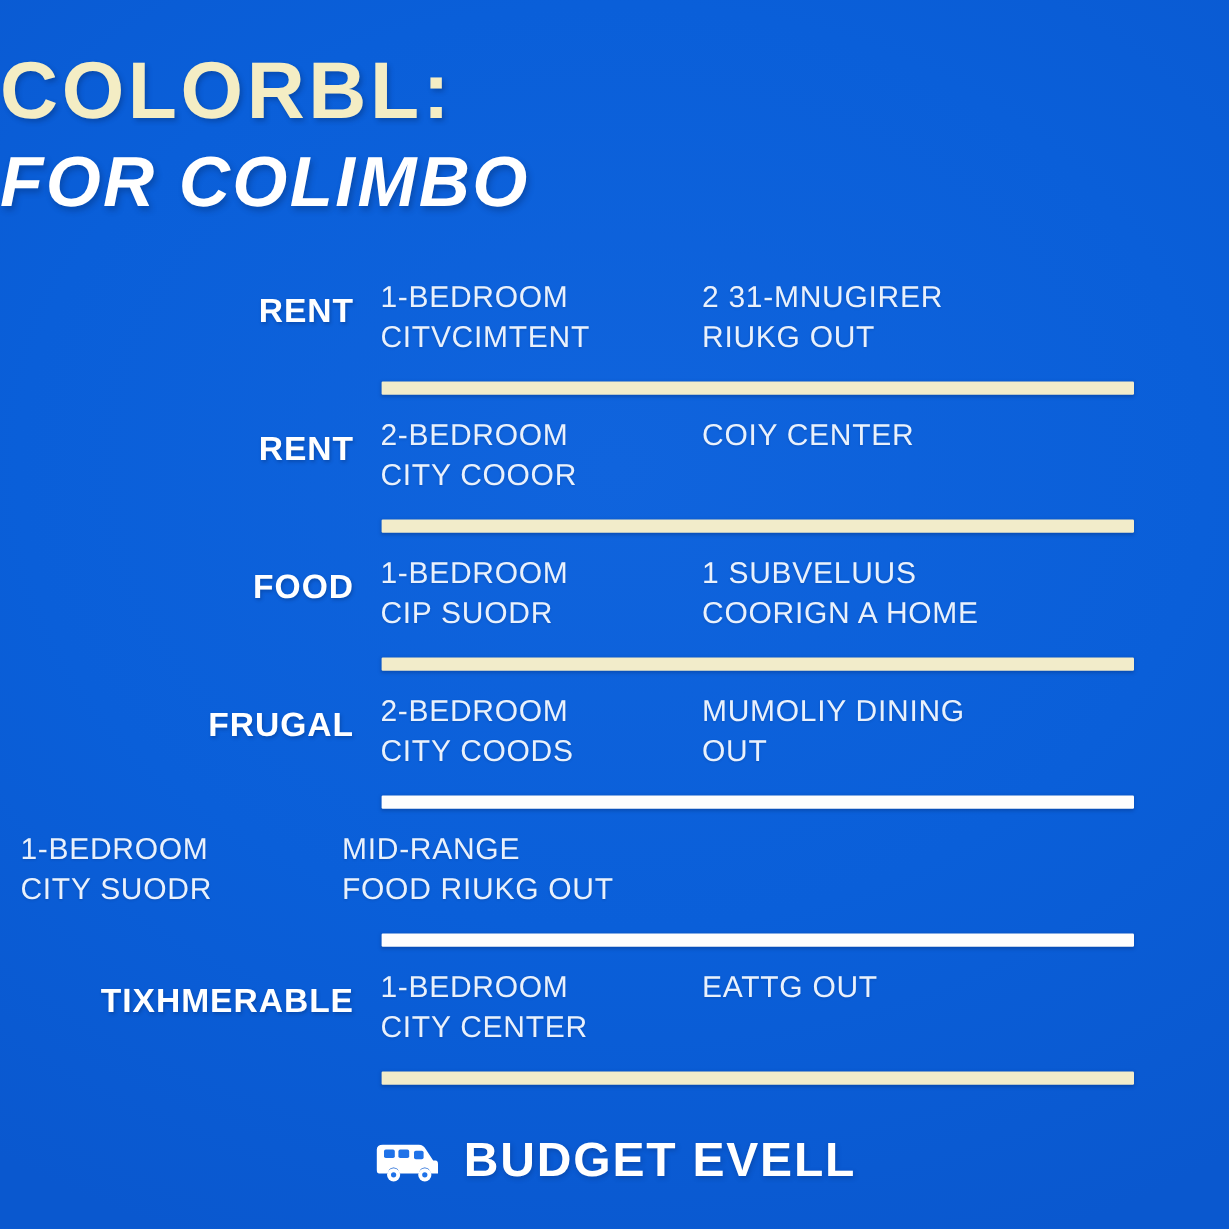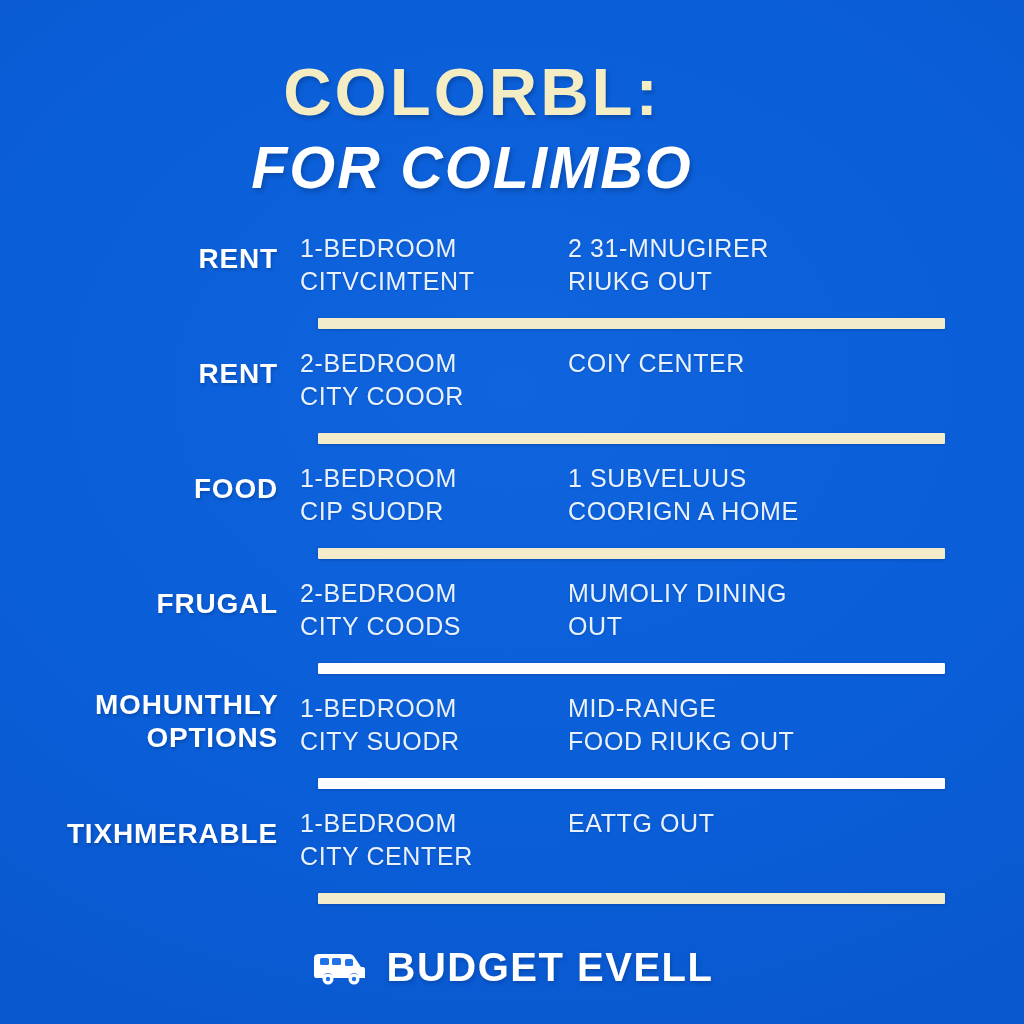--- a/index.html
+++ b/index.html
@@ -22,24 +22,24 @@
     height: 1024px;
     background:
       radial-gradient(ellipse 900px 700px at 50% 38%, #1064dd 0%, #0a5fd9 55%, #0a58cf 100%);
     box-sizing: border-box;
     overflow: hidden;
   }
 
   
   .title-block {
     position: absolute;
-    top: 58px;
+    top: 42px;
     left: 0;
     width: 944px;
-    text-align: center;
+    text-align: left;
   }
   .title-main {
     font-size: 67px;
     font-weight: bold;
     letter-spacing: 3px;
     color: #f4edc4;
     line-height: 1.02;
     text-shadow: 2px 3px 4px rgba(0, 30, 80, 0.30);
     white-space: nowrap;
   }
@@ -63,20 +63,21 @@
     width: 1024px;
   }
   .row {
     position: relative;
     height: 115px;
   }
   .row-inner {
     display: flex;
     align-items: flex-start;
     height: 86px;
+    padding-left: 17px;
   }
 
   .cat {
     width: 300px;
     flex: 0 0 300px;
     text-align: right;
     padding-right: 22px;
     box-sizing: border-box;
     color: #ffffff;
     font-size: 28px;
@@ -205,24 +206,20 @@
         </div>
         <div class="col">
           <span class="l2">MUMOLIY DINING OUT</span>
         </div>
       </div>
       <div class="divider white"></div>
     </div>
 
     <div class="row">
       <div class="row-inner">
-        <div class="cat two-line">
-          <span class="l1">MOHUNTHLY</span>
-          <span class="l2">OPTIONS</span>
-        </div>
         <div class="col">
           <span class="l1">1-BEDROOM</span>
           <span class="l2">CITY SUODR</span>
         </div>
         <div class="col">
           <span class="l1">MID-RANGE</span>
           <span class="l2">FOOD RIUKG OUT</span>
         </div>
       </div>
       <div class="divider white"></div>

